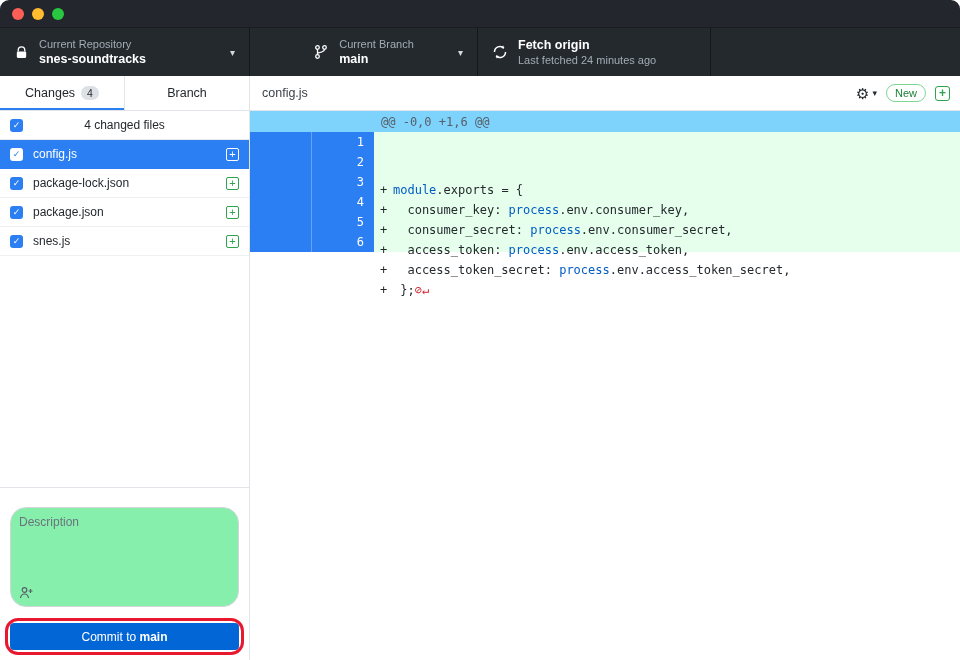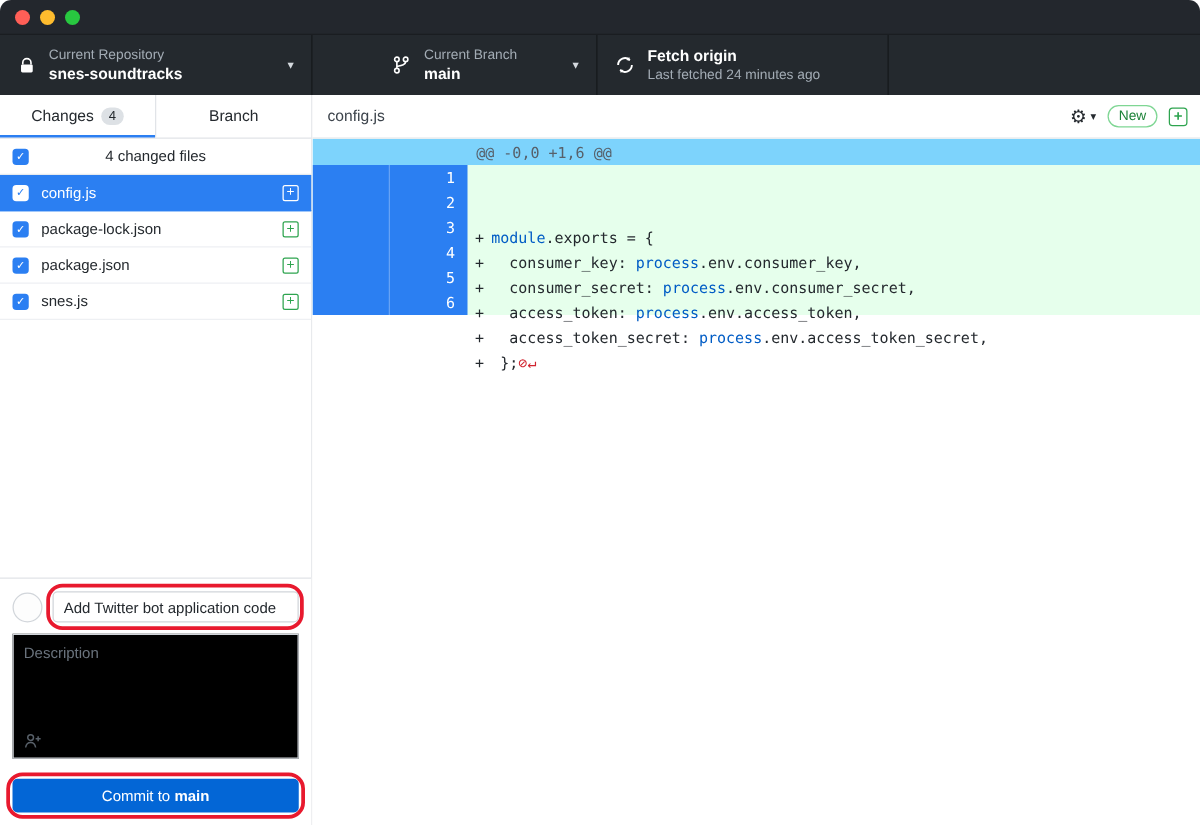--- a/index.html
+++ b/index.html
@@ -53,21 +53,21 @@
   .file-spacer { flex: 1; }
 
   
   .commit-form { border-top: 1px solid #e1e4e8; padding: 10px; flex: 0 0 auto; background: #fff; }
   .summary-row { display: flex; align-items: center; gap: 8px; }
   .avatar { width: 24px; height: 24px; border-radius: 50%; border: 1px solid #d1d5da; background: #fdfdfd; flex: 0 0 auto; }
   .summary-wrap { position: relative; flex: 1; }
   .summary-input { width: 100%; height: 25px; border: 1px solid #d1d5da; border-radius: 4px; font-size: 12px; padding: 0 8px; color: #24292e; font-family: inherit; outline: none; background: #fff; }
   .red-box { position: absolute; border: 3px solid #e8192e; border-radius: 13px; pointer-events: none; z-index: 5; }
   .summary-wrap .red-box { top: -6px; bottom: -6px; left: -5px; right: -4px; }
-  .desc-box { margin-top: 9px; height: 100px; border: 1px solid #d1d5da; border-radius: 0; position: relative; padding: 7px 8px; font-size: 12px; color: #6a737d; background: #000000; }
+  .desc-box { margin-top: 9px; height: 100px; border: 1px solid #d1d5da; border-radius: 16px; position: relative; padding: 7px 8px; font-size: 12px; color: #6a737d; background: #86efac; }
   .coauthor { position: absolute; left: 7px; bottom: 5px; display: flex; }
   .btn-wrap { position: relative; margin-top: 16px; }
   .btn-wrap .red-box { top: -5px; bottom: -5px; left: -5px; right: -5px; }
   .commit-btn { width: 100%; height: 27px; background: #0366d6; color: #fff; border: none; border-radius: 4px; font-size: 12px; font-family: inherit; cursor: pointer; }
   .commit-btn b { font-weight: 700; }
 
   
   .file-header { height: 35px; border-bottom: 1px solid #e1e4e8; display: flex; align-items: center; padding: 0 10px 0 12px; flex: 0 0 auto; }
   .fh-name { font-size: 12.5px; color: #3c434b; flex: 1; }
   .fh-right { display: flex; align-items: center; gap: 9px; }
@@ -180,27 +180,20 @@
           </div>
           <div class="file-row">
             <span class="checkbox">✓</span>
             <span class="fname">snes.js</span>
             <span class="plus-icon">+</span>
           </div>
         </div>
       <div class="file-spacer"></div>
 
       <div class="commit-form">
-        <div class="summary-row">
-          <span class="avatar"></span>
-          <span class="summary-wrap">
-            <input class="summary-input" value="Add Twitter bot application code" style="">
-            <span class="red-box"></span>
-          </span>
-        </div>
         <div class="desc-box">
           <span>Description</span>
           <span class="coauthor">
             <svg width="16" height="16" viewBox="0 0 16 16" fill="none" stroke="#586069" stroke-width="1.2">
                 <circle cx="6.5" cy="5" r="2.3"></circle>
                 <path d="M2.5 13c.4-2.6 2-4 4-4s3.6 1.4 4 4"></path>
                 <path d="M12.5 4v4M10.5 6h4"></path>
               </svg>
           </span>
         </div>

